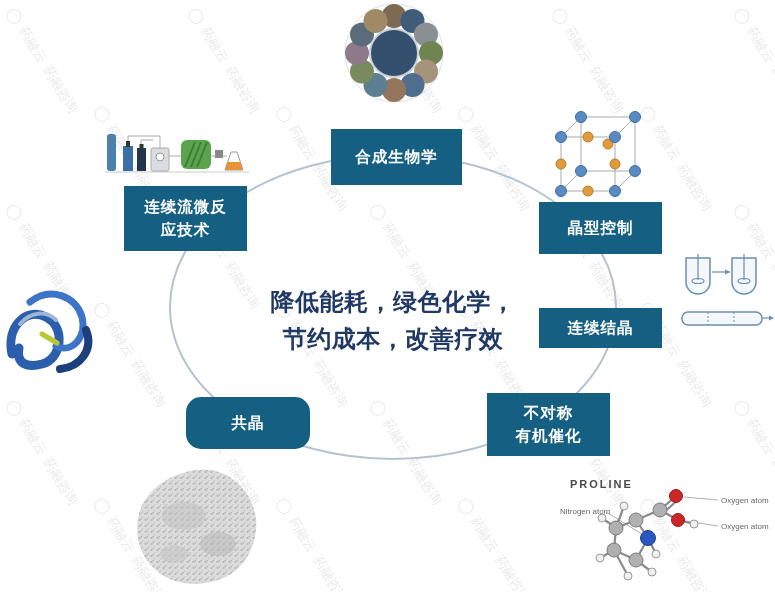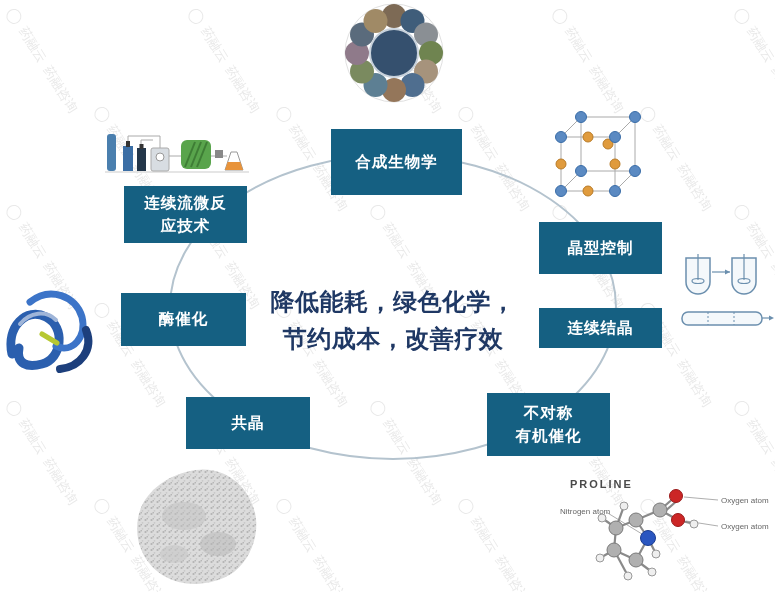--- a/index.html
+++ b/index.html
@@ -14,26 +14,26 @@
              display:inline-block; flex:0 0 auto; }
 
   
   .ring-svg { position:absolute; left:0; top:0; z-index:1; }
 
   
   .node { position:absolute; display:flex; align-items:center; justify-content:center;
           background:#156082; color:#ffffff; font-weight:bold; font-size:15.5px;
           text-align:center; line-height:1.45; letter-spacing:1px; white-space:pre-line;
           z-index:3; }
-  .n-synbio   { left:331px; top:129px; width:131px; height:66px; }
-  .n-flow     { left:124px; top:186px; width:123px; height:57px; }
-  .n-crystal  { left:539px; top:202px; width:123px; height:52px;margin-top:20px; }
+  .n-synbio   { left:331px; top:129px; width:131px; height:56px; }
+  .n-flow     { left:124px; top:186px; width:123px; height:65px; }
+  .n-crystal  { left:539px; top:202px; width:123px; height:52px; }
   .n-enzyme   { left:121px; top:293px; width:125px; height:53px; }
   .n-contcry  { left:539px; top:308px; width:123px; height:40px; }
-  .n-cocry    { left:186px; top:397px; width:124px; height:52px; }
+  .n-cocry    { left:186px; top:397px; width:124px; height:52px;border-radius:15px; }
   .n-asym     { left:487px; top:393px; width:123px; height:63px;align-items:center; }
 
   
   .center-text { position:absolute; left:228px; top:283px; width:330px; z-index:3;
                  text-align:center; color:#1F3864; font-weight:bold; font-size:24px;
                  line-height:1.55; letter-spacing:0.5px; }
 
   
   .illus { position:absolute; z-index:2; }
   .i-wheel   { left:323px; top:2px; }
@@ -359,23 +359,20 @@
   <div class="node n-synbio">
     <span>合成生物学</span>
   </div>
   <div class="node n-flow">
     <span>连续流微反
 应技术</span>
   </div>
   <div class="node n-crystal">
     <span>晶型控制</span>
   </div>
-  <div class="node n-enzyme">
-    <span>酶催化</span>
-  </div>
   <div class="node n-contcry">
     <span>连续结晶</span>
   </div>
   <div class="node n-cocry">
     <span>共晶</span>
   </div>
   <div class="node n-asym">
     <span>不对称
 有机催化</span>
   </div>

